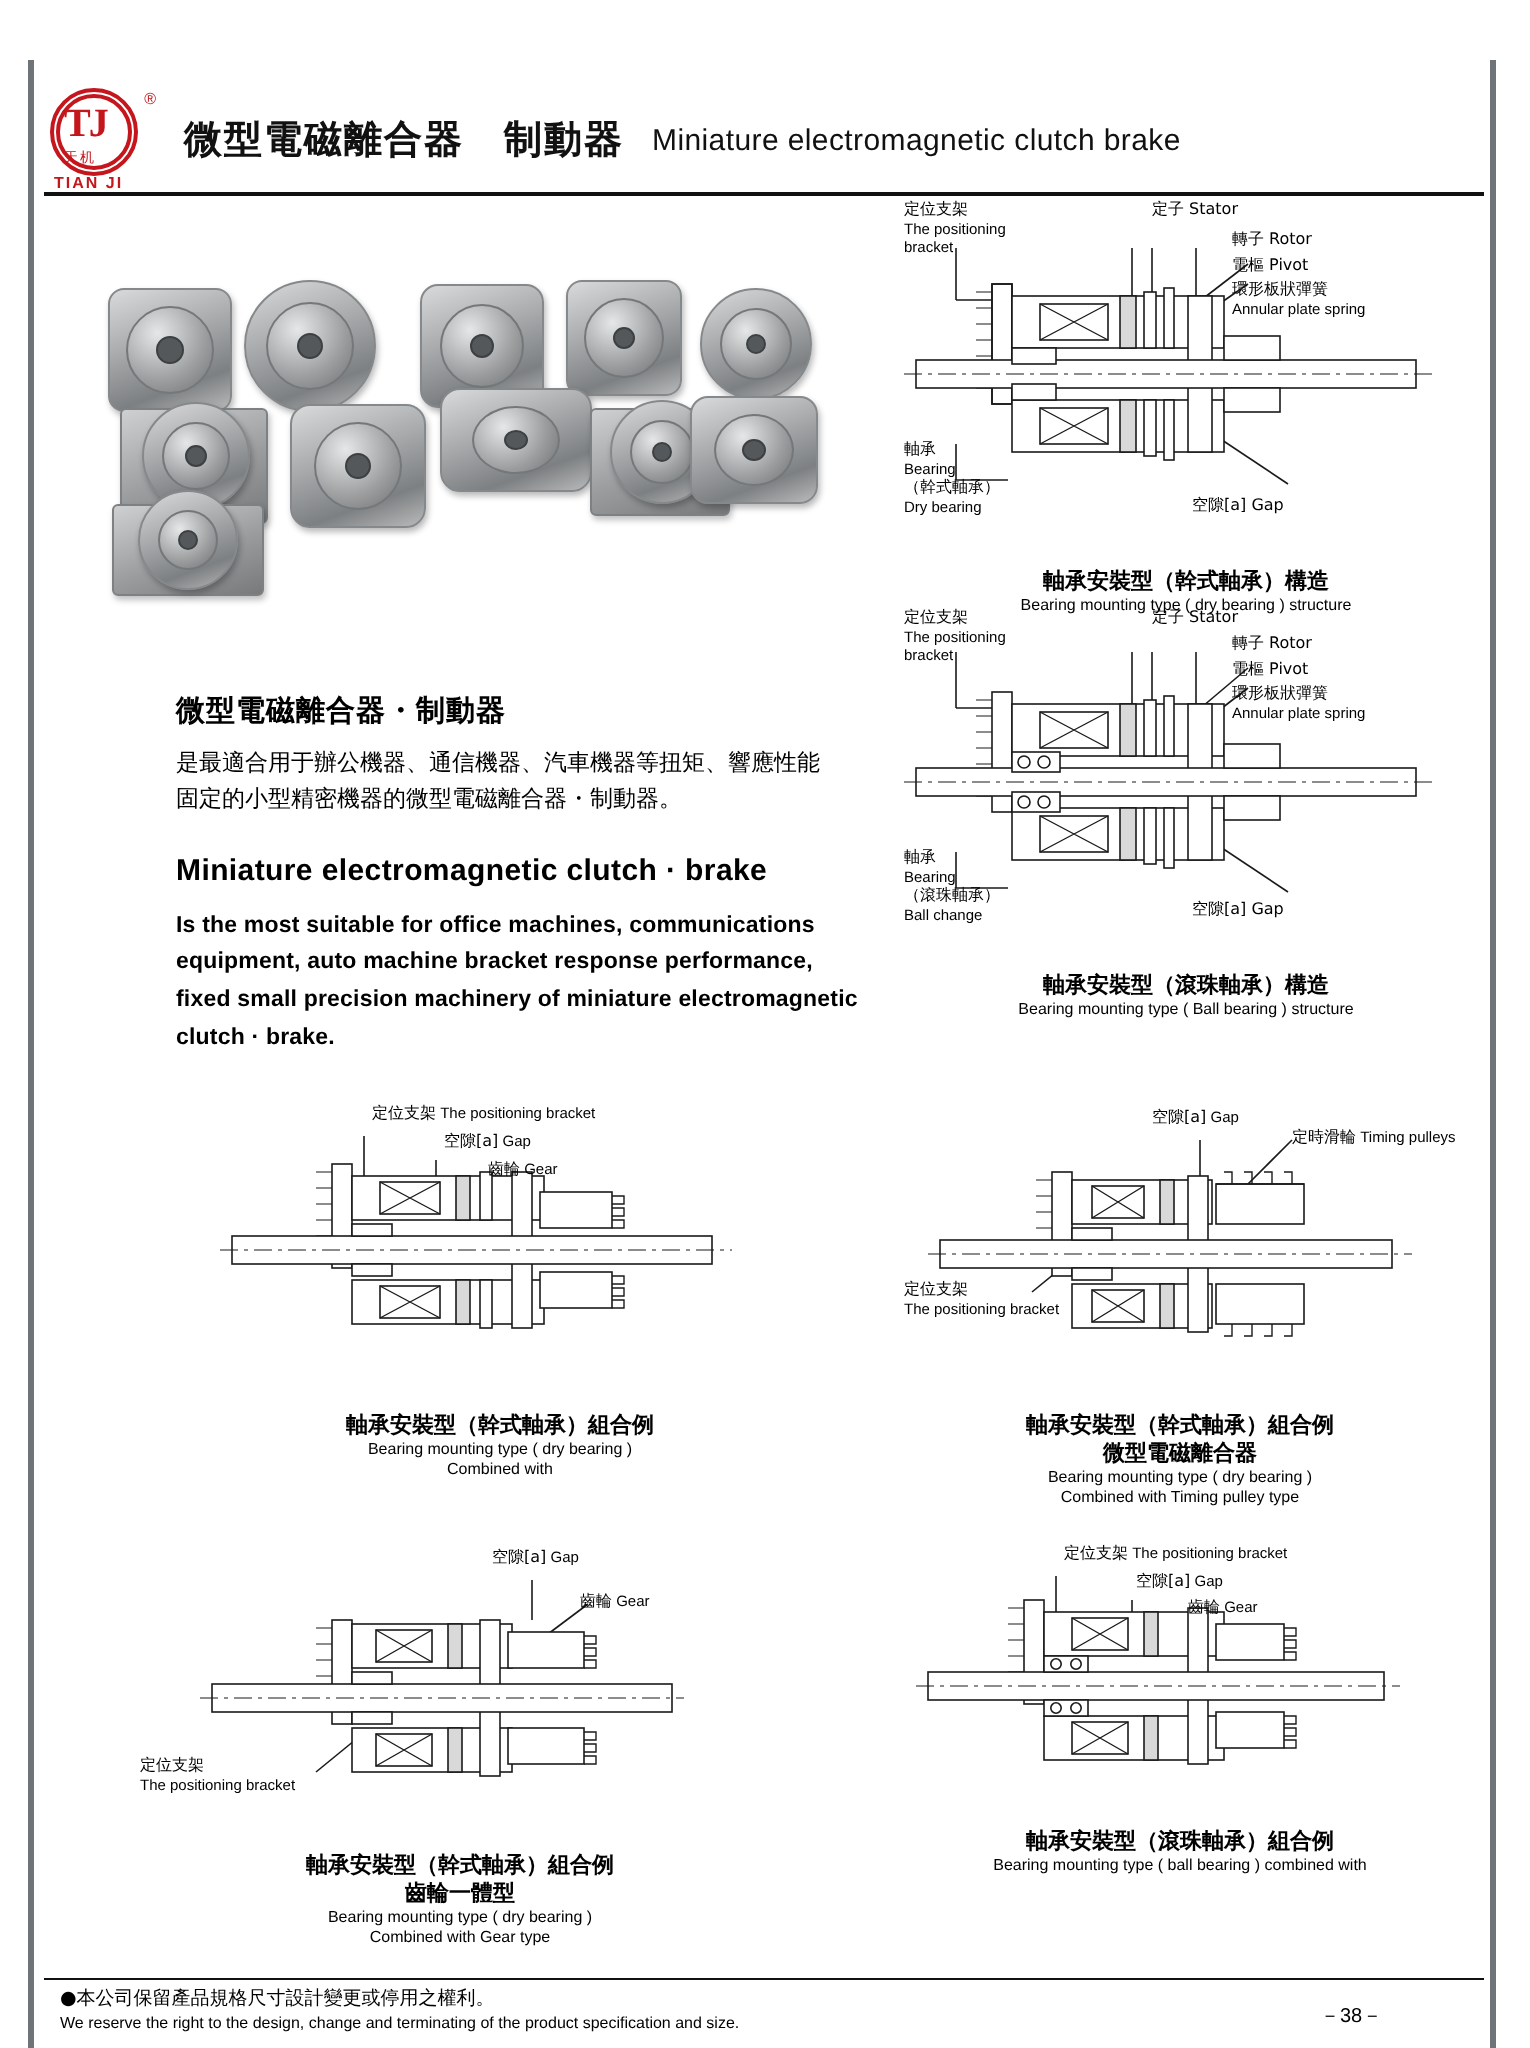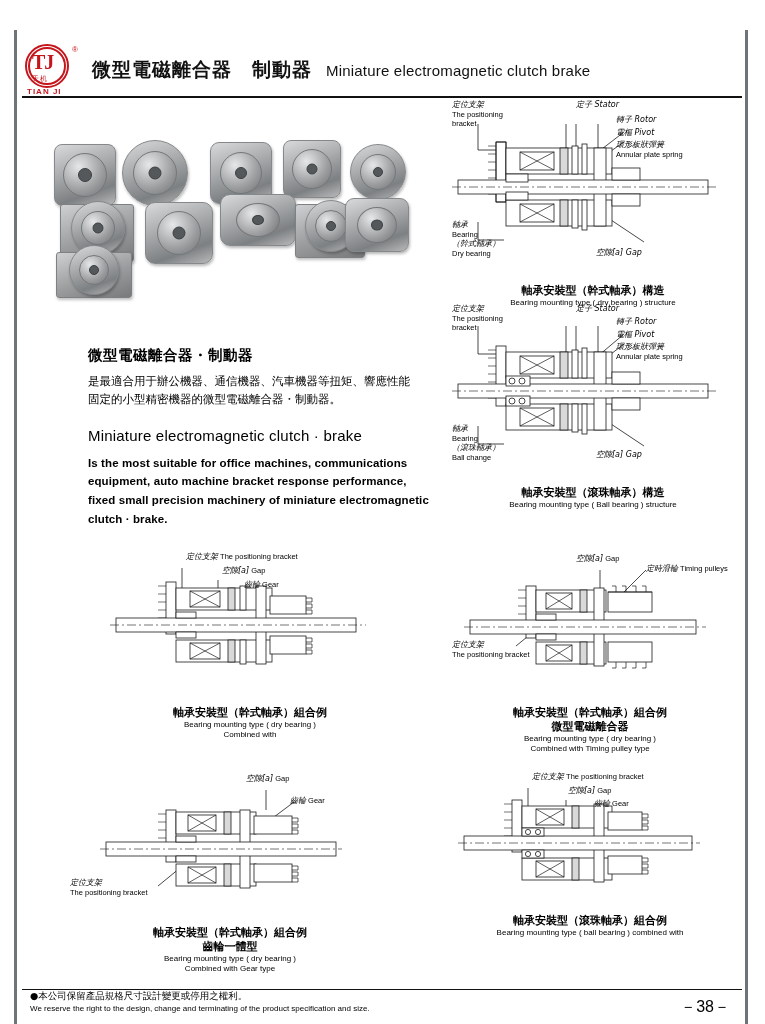--- a/index.html
+++ b/index.html
@@ -147,21 +147,21 @@
     letter-spacing: 0.5px;
   }
   .tb-cn-body {
     font-family: "DejaVu Sans", sans-serif;
     font-size: 11.5px;
     line-height: 1.55;
     margin: 0 0 18px 0;
   }
   .tb-en-title {
     font-size: 15px;
-    font-weight: normal;
+    font-weight: bold;
     margin: 0 0 10px 0;
     letter-spacing: 0.2px;
   }
   .tb-en-body {
     font-size: 11.5px;
     font-weight: bold;
     line-height: 1.62;
     margin: 0;
     letter-spacing: 0.1px;
   }
@@ -185,21 +185,20 @@
   .lbl {
     position: absolute;
     font-size: 7.5px;
     line-height: 1.25;
     white-space: nowrap;
   }
   .lbl .cn {
     font-family: "DejaVu Sans", sans-serif;
     font-size: 8px;
     display: block;
-    font-style: italic;
   }
   
   .footer-rule {
     position: absolute;
     left: 22px; bottom: 50px;
     width: 720px; height: 1.5px;
     background: #111;
   }
   .footer {
     position: absolute;
@@ -209,23 +208,23 @@
     align-items: flex-start;
   }
   .footer-note {
     font-size: 9px;
     line-height: 1.45;
     flex: 1;
   }
   .footer-note .cn { font-family: "DejaVu Sans", sans-serif; font-size: 9.5px; display:block;}
   .footer-note .en { font-size: 8px; display:block;}
   .page-no {
-    font-size: 16px;
+    font-size: 10px;
     width: 70px;
-    text-align: right;
+    text-align: left;
     padding-top: 8px;
   }
 </style>
 </head>
 <body>
 
 <div class="page">
 
   <div class="frame-left"></div>
   <div class="frame-right"></div>

